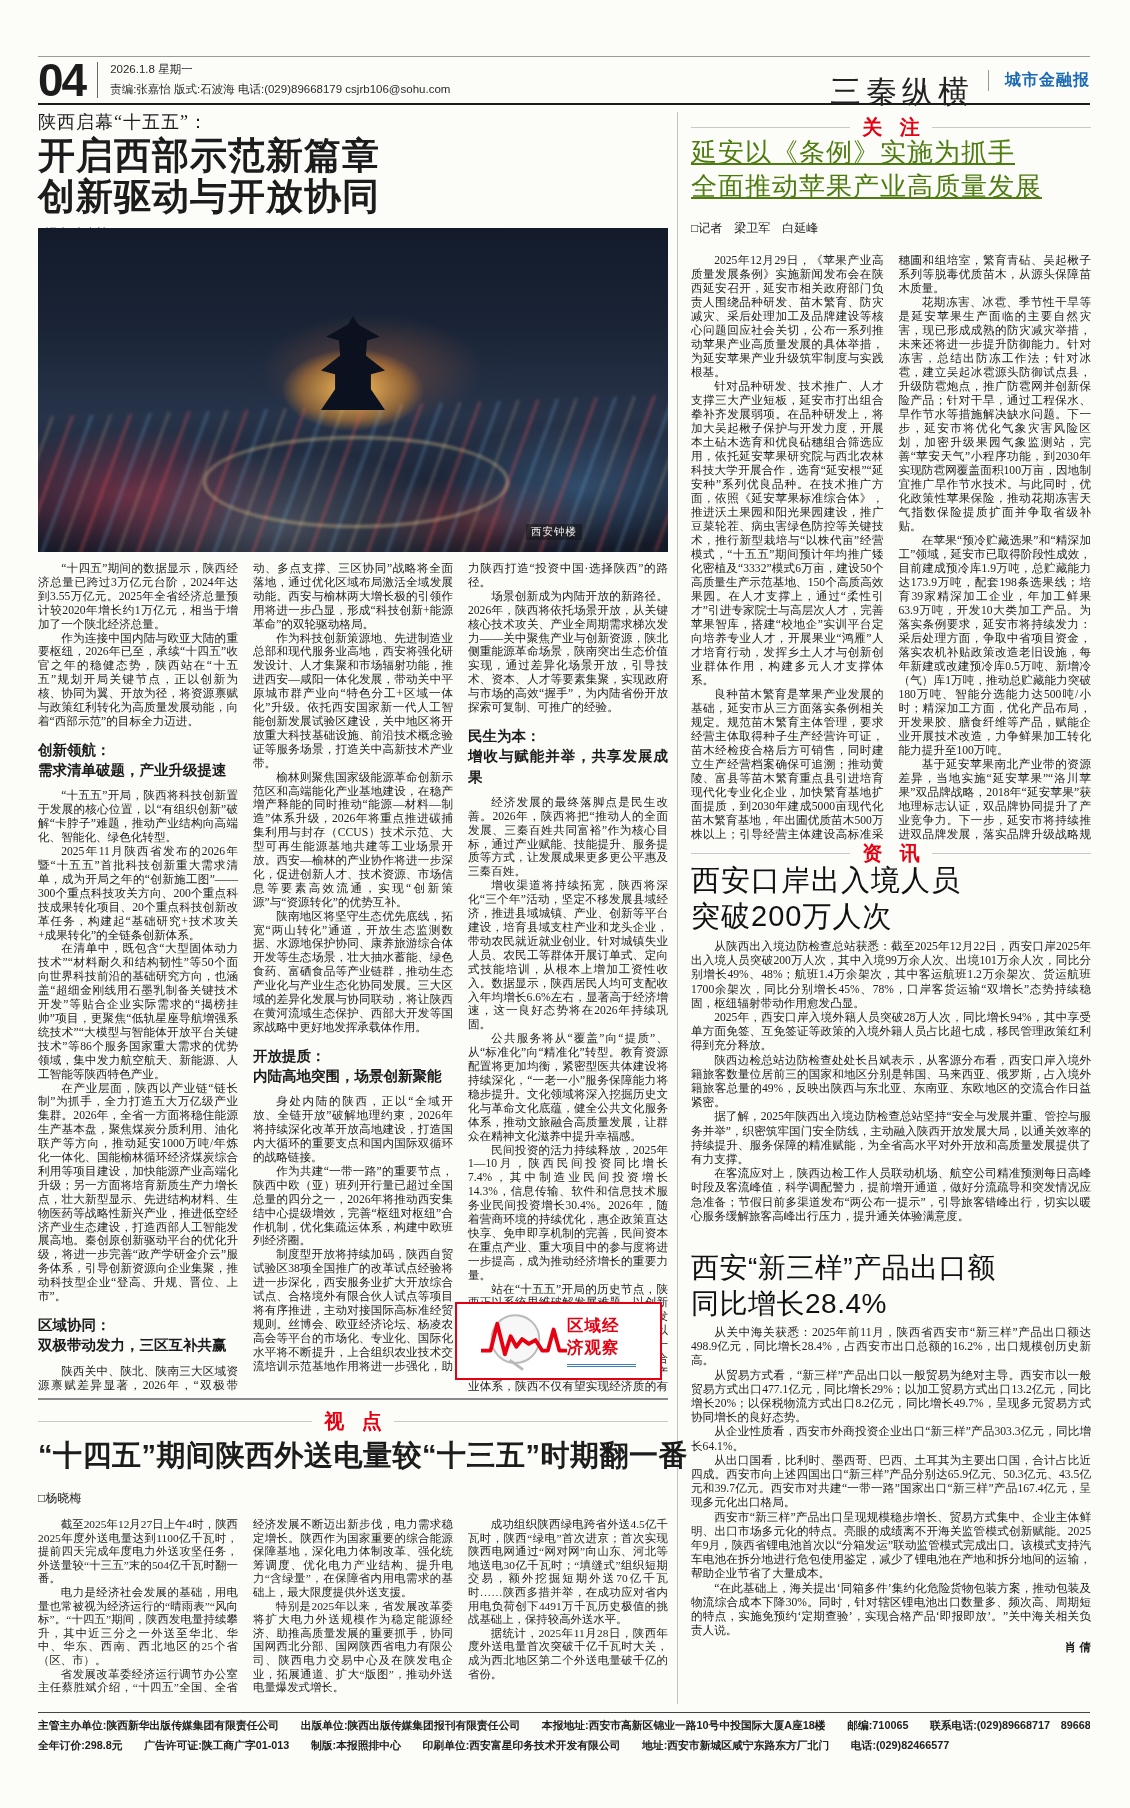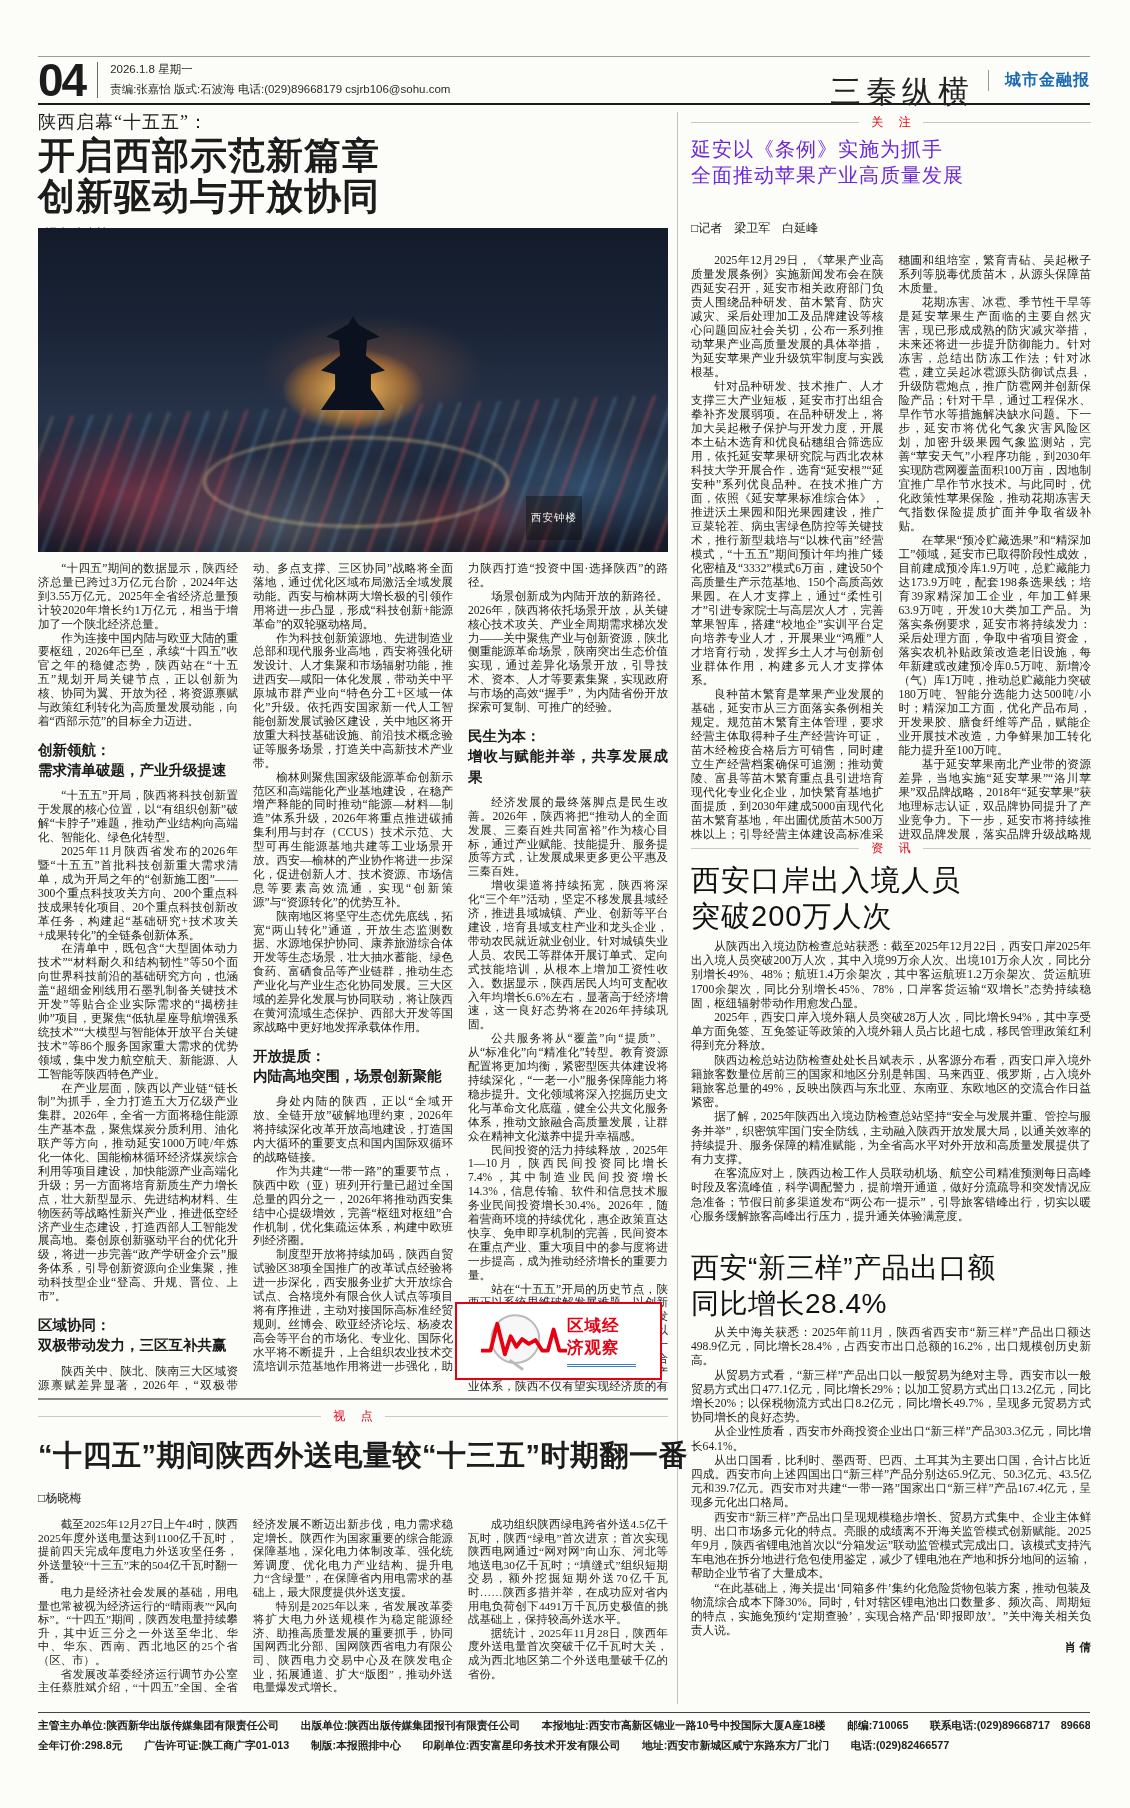--- a/index.html
+++ b/index.html
@@ -39,50 +39,50 @@
      background:repeating-linear-gradient(112deg, transparent 0 16px, rgba(255,96,96,.30) 16px 19px,
        transparent 19px 34px, rgba(130,205,255,.22) 34px 37px, transparent 37px 52px,
        rgba(255,230,170,.25) 52px 54px);
      filter:blur(1.5px);transform:rotate(-2deg);}
   .photo::after{content:"";position:absolute;left:165px;top:208px;width:300px;height:86px;
      border:3px solid rgba(255,222,150,.40);border-radius:50%;filter:blur(1.5px);}
   .tower{position:absolute;left:283px;top:88px;width:64px;height:94px;background:#0c1120;
      clip-path:polygon(50% 0,58% 9%,92% 22%,72% 26%,70% 42%,100% 58%,78% 62%,78% 78%,100% 100%,0 100%,22% 78%,22% 62%,0 58%,30% 42%,28% 26%,8% 22%,42% 9%);
      filter:drop-shadow(0 0 7px rgba(255,180,80,.85));}
   .caption{position:absolute;right:86px;bottom:12px;background:rgba(15,15,15,.45);color:#f0f0ea;
-     font-size:10.5px;padding:15px 5px;letter-spacing:1px;}
+     font-size:10.5px;padding:1px 5px;letter-spacing:1px;}
   .lead-body{position:absolute;left:0;top:452px;width:630px;height:838px;
      column-count:3;column-gap:15px;font-size:11.6px;line-height:13.9px;
      text-align:justify;overflow:hidden;}
   .lead-body p{margin:0;text-indent:2em;}
   .lead-body h4{font-family:"Liberation Sans",sans-serif;font-size:14.5px;line-height:1.4;
      margin:11px 0 9px;font-weight:bold;text-indent:0;break-after:avoid;}
   .obs-box{position:absolute;left:417px;top:1192px;width:207px;height:78px;background:#fff;
      border:2px solid #e60012;display:flex;align-items:center;padding:4px 24px;box-sizing:border-box;z-index:3;}
   .obs-art{flex:0 0 86px;height:64px;}
   .obs-label{color:#e60012;font-family:"Liberation Sans",sans-serif;font-weight:bold;font-size:16.5px;
      letter-spacing:1px;padding-bottom:5px;border-bottom:3px double #3a7fc1;}
   
   .tag-row{display:flex;align-items:center;color:#e60012;font-family:"Liberation Sans",sans-serif;
-     font-weight:normal;font-size:12px;letter-spacing:6px;}
+     font-weight:bold;font-size:20px;letter-spacing:6px;}
   .tag-row::before,.tag-row::after{content:"";flex:1;height:1px;background:#c9c9c9;}
   .tag-row::before{margin-right:12px;}  .tag-row::after{margin-left:6px;}
   
   .vp-rule{position:absolute;left:0;top:1288px;width:630px;height:2px;background:#8a8a8a;}
   .vp-tag{position:absolute;left:0;top:1298px;width:630px;}
   .vp-hl{position:absolute;left:0;top:1326px;width:630px;font-family:"Liberation Sans",sans-serif;
      font-weight:bold;font-size:29px;letter-spacing:0.5px;white-space:nowrap;}
   .vp-byline{position:absolute;left:0;top:1372px;}
   .vp-body{position:absolute;left:0;top:1408px;width:630px;height:186px;
      column-count:3;column-gap:15px;font-size:11.4px;line-height:13.6px;text-align:justify;overflow:hidden;}
   .vp-body p{margin:0;text-indent:2em;}
   
   .focus-tag{position:absolute;left:0;top:4px;width:400px;}
   .focus-hl{position:absolute;left:0;top:26px;width:400px;font-family:"Liberation Sans",sans-serif;
-     font-size:20px;line-height:1.3;letter-spacing:1px;color:#6d28d9;}
+     font-size:26px;line-height:1.3;letter-spacing:1px;color:#4d7c0f;text-decoration:underline;}
   .focus-byline{position:absolute;left:0;top:102px;}
   .focus-body{position:absolute;left:0;top:128px;width:400px;height:600px;
      column-count:2;column-gap:15px;font-size:11.6px;line-height:14px;text-align:justify;overflow:hidden;margin-top:16px;}
   .focus-body p{margin:0;text-indent:2em;}
   .info-tag{position:absolute;left:0;top:730px;width:400px;}
   .info1-hl{position:absolute;left:0;top:752px;width:400px;font-family:"Liberation Sans",sans-serif;
      font-size:29px;line-height:1.25;letter-spacing:1px;color:#111;}
   .info1-body{position:absolute;left:0;top:830px;width:400px;height:282px;
      font-size:11.6px;line-height:14.2px;text-align:justify;overflow:hidden;}
   .info1-body p,.info2-body p{margin:0;text-indent:2em;}

